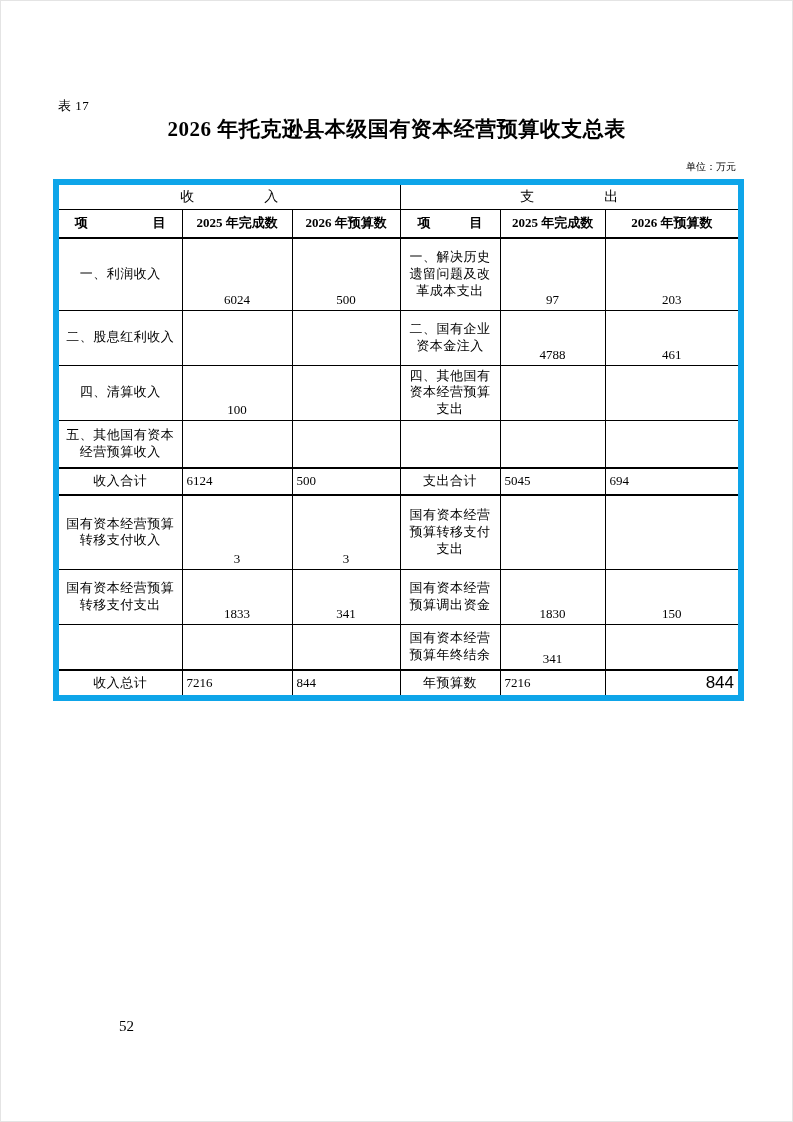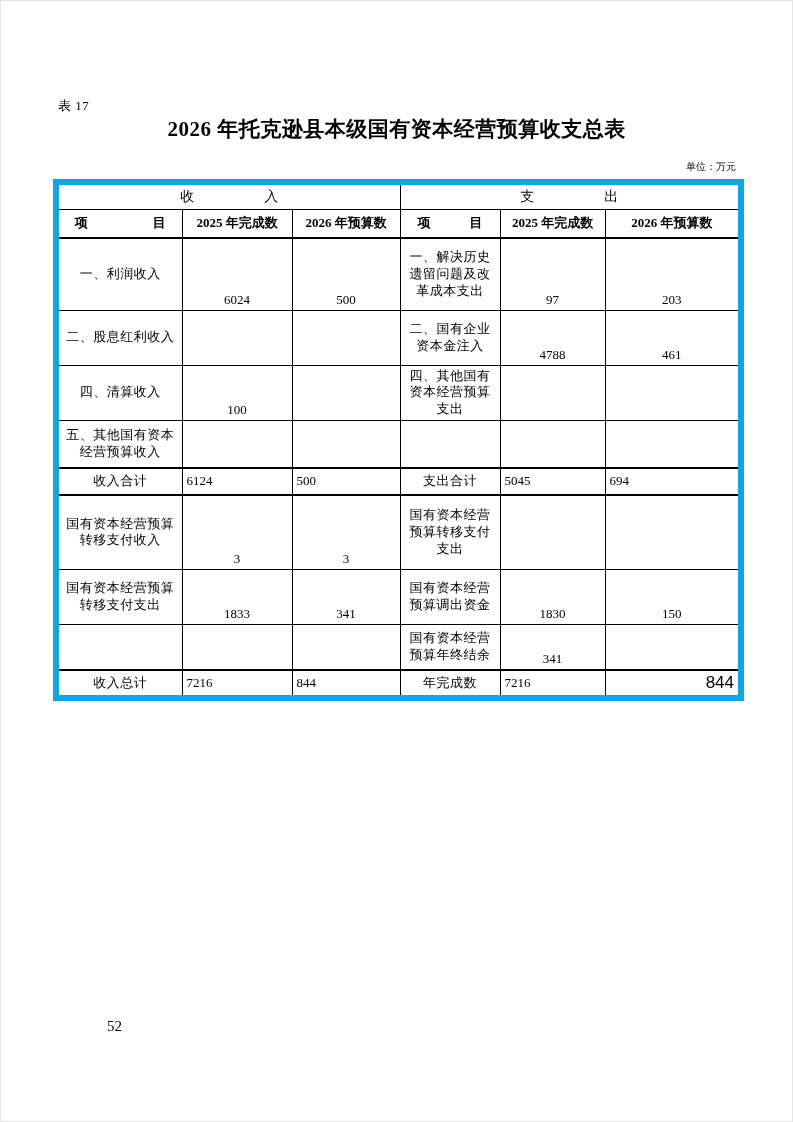--- a/index.html
+++ b/index.html
@@ -107,21 +107,21 @@
   }
   td.num-big-sans {
     font-family: "Liberation Sans", "DejaVu Sans", sans-serif;
     font-size: 17px;
     font-weight: normal;
     text-align: right;
     padding-right: 4px;
   }
   .page-number {
     position: absolute;
-    left: 106px;
+    left: 118px;
     top: 1017px;
     font-size: 15px;
   }
 </style>
 </head>
 <body>
 
 <div class="page">
 
   <div class="table-label">表 17</div>
@@ -225,21 +225,21 @@
       <td class="num"></td>
       <td class="item item-exp">国有资本经营预算年终结余</td>
       <td class="num">341</td>
       <td class="num"></td>
     </tr>
 
     <tr class="h28 total">
       <td class="label-bold">收入总计</td>
       <td class="num-bold">7216</td>
       <td class="num-bold">844</td>
-      <td class="label-bold">年完成数</td>
+      <td class="label-bold">年预算数</td>
       <td class="num-bold">7216</td>
       <td class="num-big-sans">844</td>
     </tr>
   </tbody>
     </table>
 
   <div class="page-number">52</div>
 
 </div>
 

